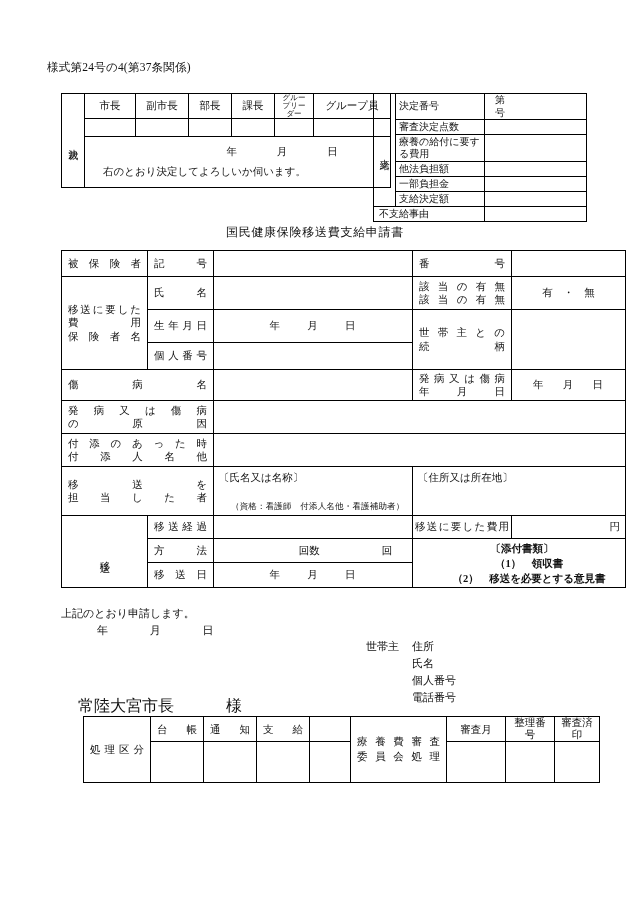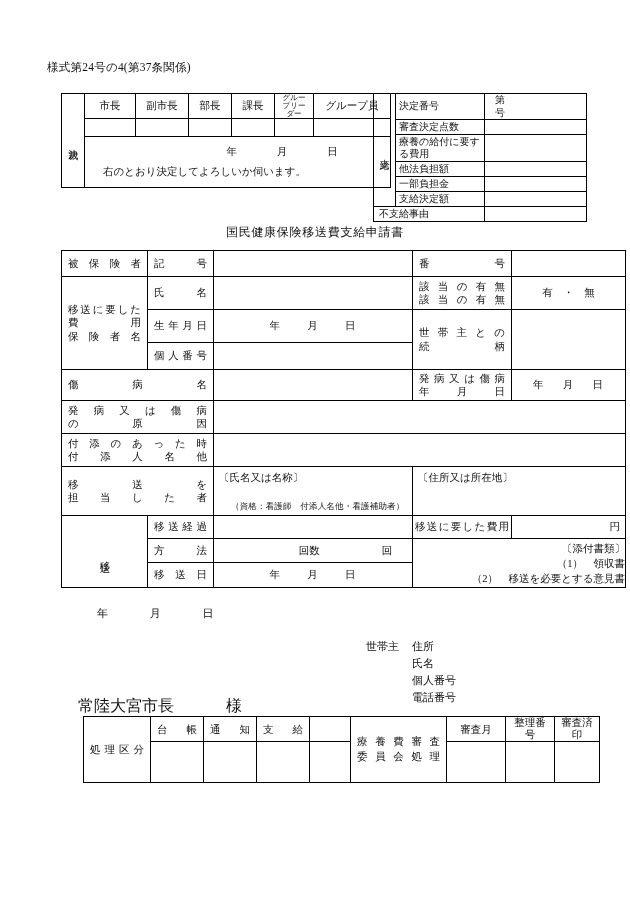--- a/index.html
+++ b/index.html
@@ -79,21 +79,21 @@
   #main-table{width:511px;}
   #main-table td{font-size:10.5px;}
   .c-l1{width:85px;}  
   .c-l2{width:65px;}  
   .c-mid{width:198px;}
   .c-r1{width:98px;}
   .c-r2{width:113px;}
   .ymd{letter-spacing:.1em;}
   .ymd span{display:inline-block;width:34px;text-align:center;}
   .nurse{font-size:8.5px;letter-spacing:.02em;}
-  .attach{text-align:right;padding-left:6px;line-height:1.45;font-size:10px;}
+  .attach{text-align:center;padding-left:6px;line-height:1.45;font-size:10px;font-weight:bold;}
 
   
   #statement{position:absolute;left:61px;top:605px;font-size:11px;line-height:1.5;}
   #statement .ln2{padding-left:36px;letter-spacing:.6em;}
   #householder{position:absolute;left:366px;top:638px;font-size:11px;line-height:1.55;}
   #householder .lbl{display:inline-block;width:46px;}
   #mayor{position:absolute;left:78px;top:696px;font-size:16px;}
   #mayor .hon{display:inline-block;padding-left:52px;}
 
   
@@ -335,20 +335,21 @@
           <span>年</span>
           <span>月</span>
           <span>日</span>
         </td>
       </tr>
     </tbody>
       </table>
   </div>
 
   <div id="statement">
+    <div>上記のとおり申請します。</div>
     <div class="ln2">年　　月　　日</div>
   </div>
 
   <div id="householder">
     <div>
       <span class="lbl">世帯主</span><span>住所</span>
     </div>
     <div>
       <span class="lbl"></span><span>氏名</span>
     </div>

